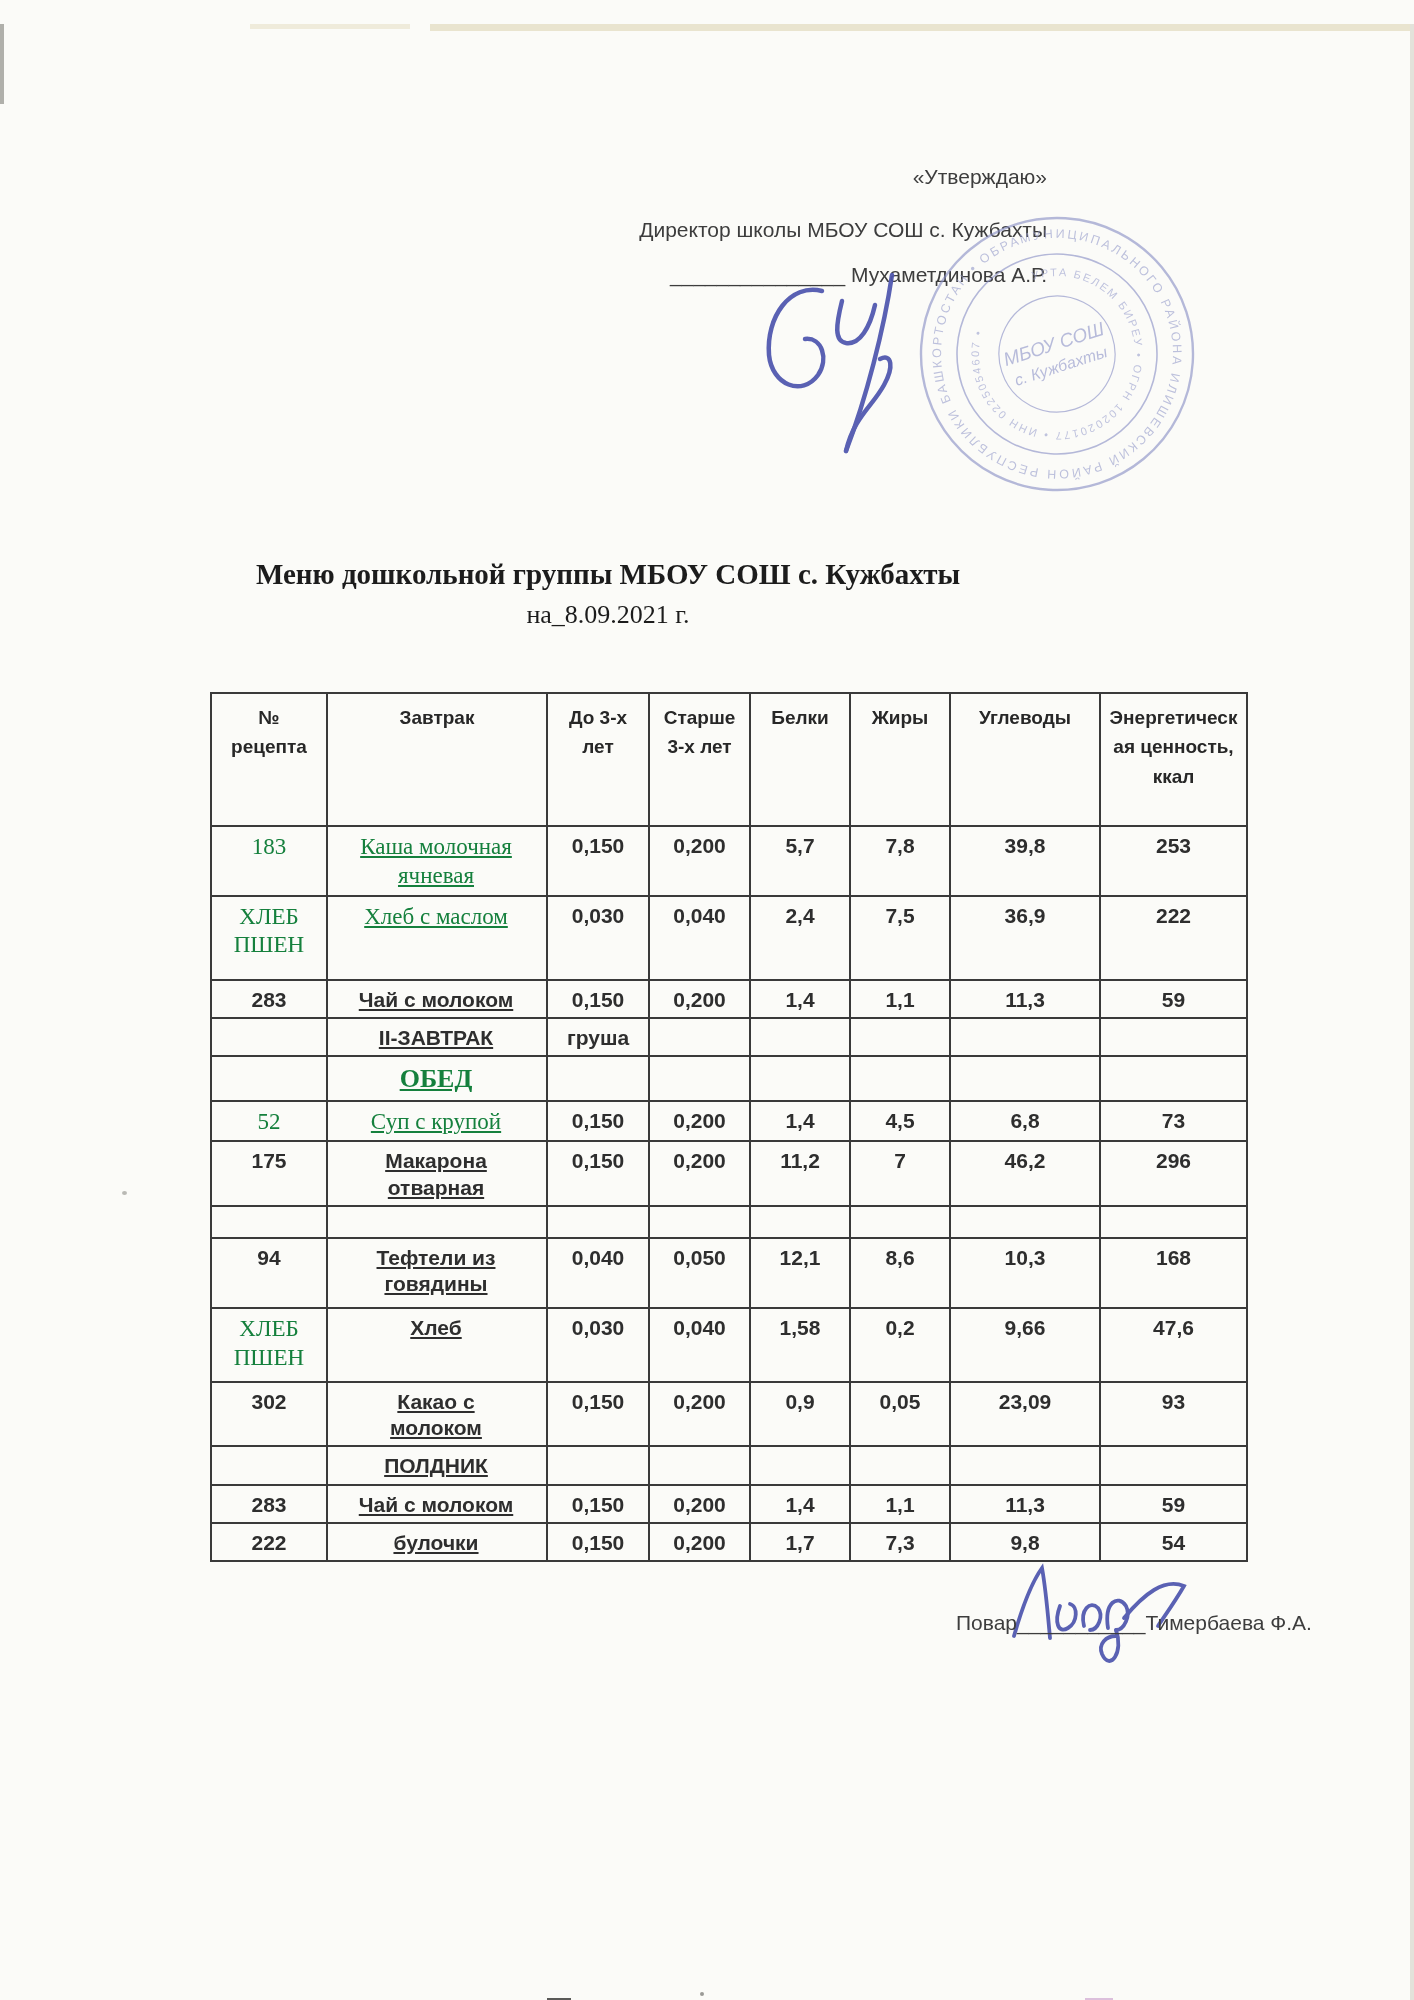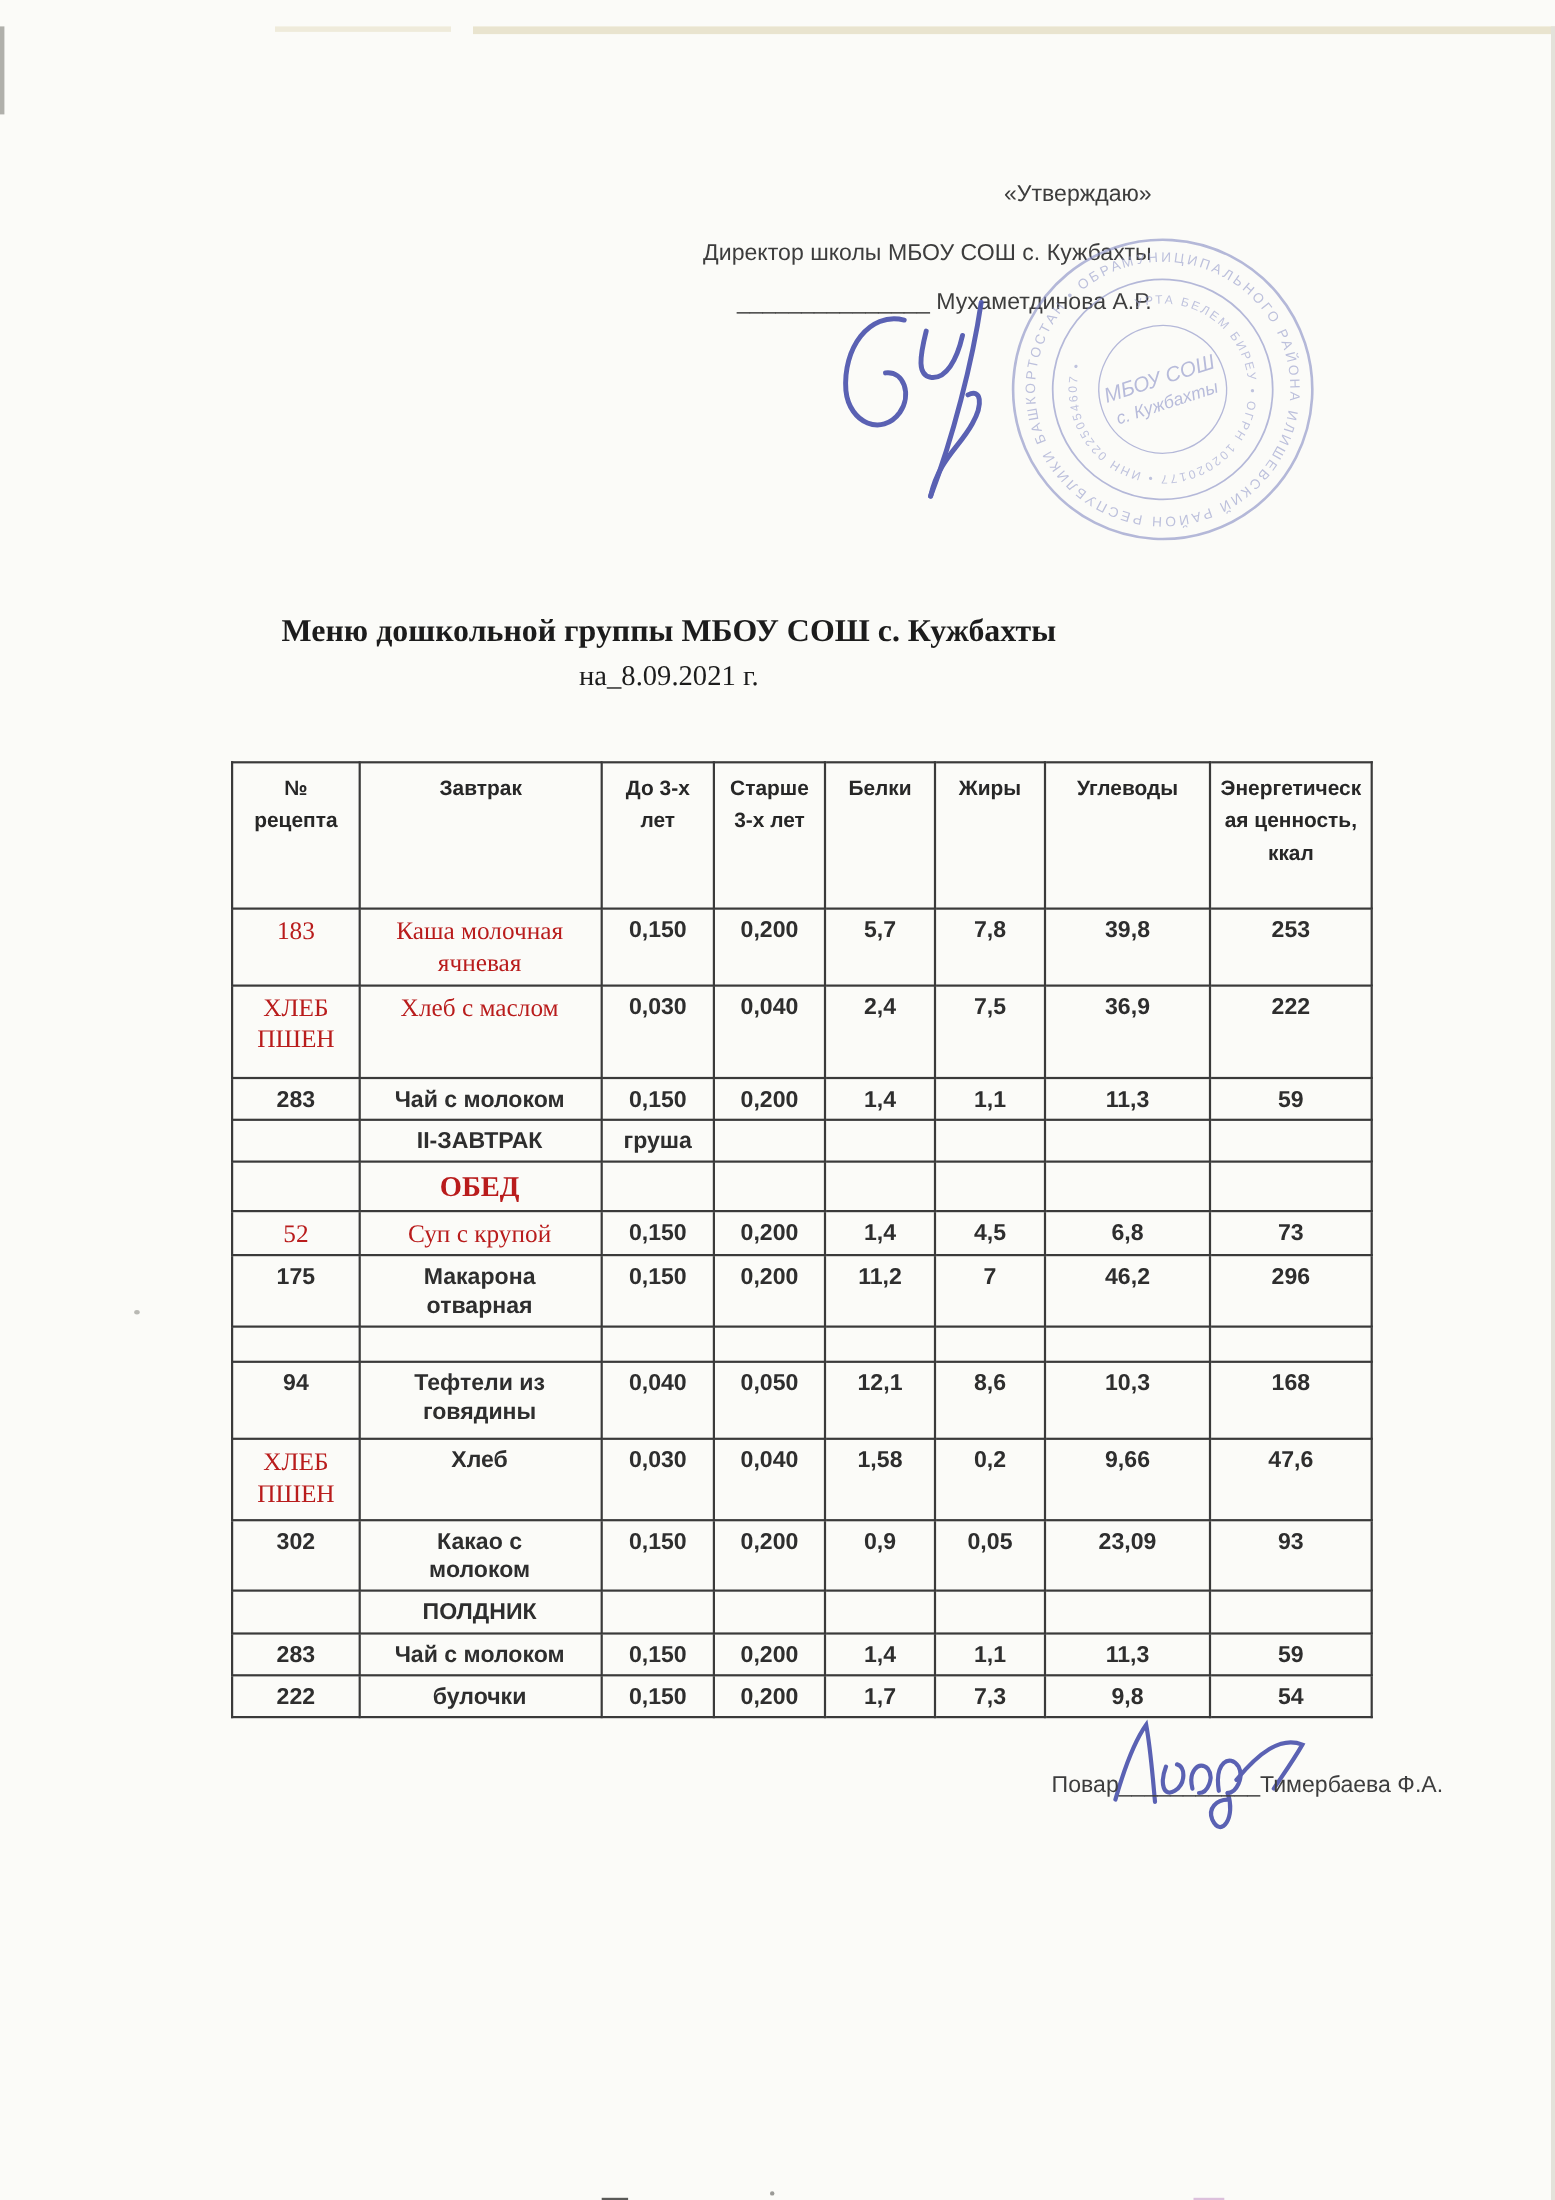--- a/index.html
+++ b/index.html
@@ -49,22 +49,22 @@
   .menu-table th,.menu-table td{
     border:2px solid #3a3a3a;vertical-align:top;text-align:center;
     padding:4px 6px;overflow:hidden;color:#2e2e2e;
     overflow-wrap:break-word;word-break:break-word;
   }
   .menu-table thead th{
     height:118px;font-size:19px;font-weight:700;line-height:1.55;
     font-family:"Liberation Sans",sans-serif;padding-top:9px;color:#272727;
   }
   .menu-table td{font-size:21px;font-weight:600;line-height:1.25;padding-top:6px;}
-  .menu-table td.c-dish{padding-left:22px;padding-right:24px;}
-  .menu-table td.f-serif{font-family:"Liberation Serif",serif;font-size:23px;font-weight:400;color:#b91c1c;}
+  .menu-table td.c-dish{padding-left:22px;padding-right:24px;text-decoration:underline;}
+  .menu-table td.f-serif{font-family:"Liberation Serif",serif;font-size:23px;font-weight:400;color:#15803d;}
   .menu-table td.f-sans{font-family:"Liberation Sans",sans-serif;}
   .menu-table td.bold{font-weight:700;}
   .menu-table td.f-serif.bold{font-weight:700;font-size:26px;}
   .menu-table tbody tr:nth-child(1){height:66px;}
   .menu-table tbody tr:nth-child(2){height:84px;}
   .menu-table tbody tr:nth-child(3){height:38px;}
   .menu-table tbody tr:nth-child(4){height:33px;}
   .menu-table tbody tr:nth-child(5){height:40px;}
   .menu-table tbody tr:nth-child(6){height:40px;}
   .menu-table tbody tr:nth-child(7){height:62px;}

